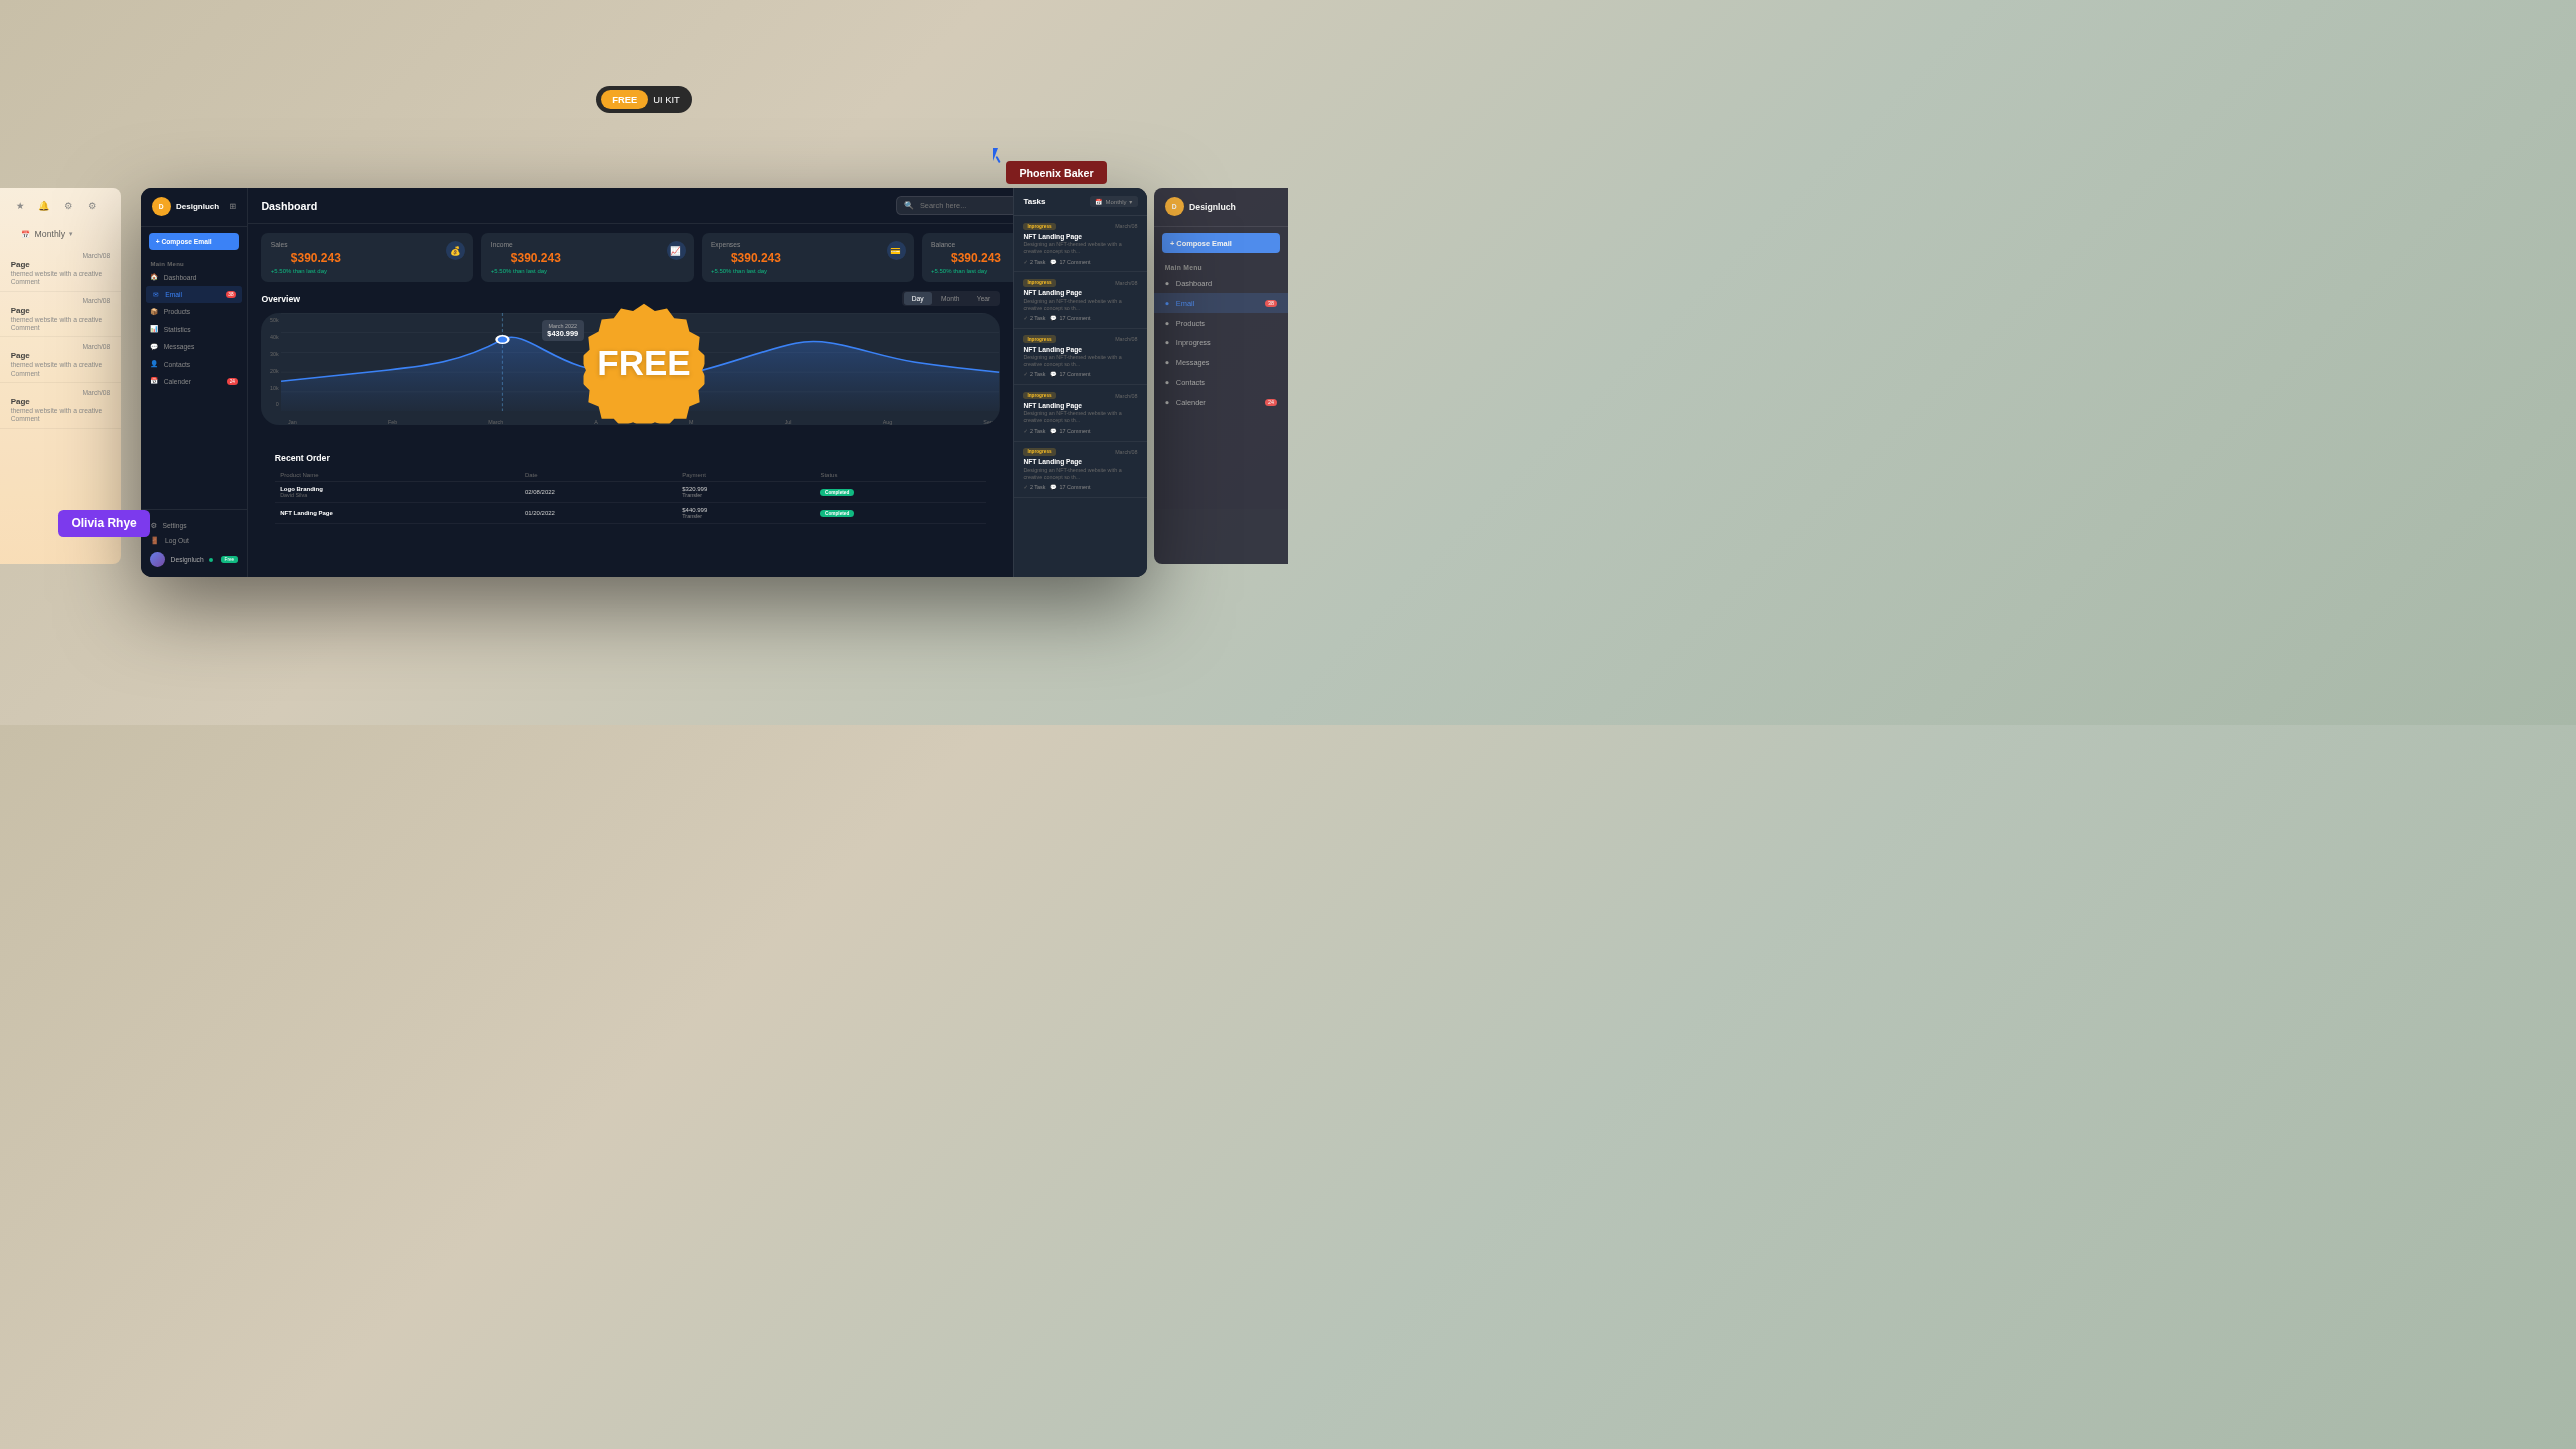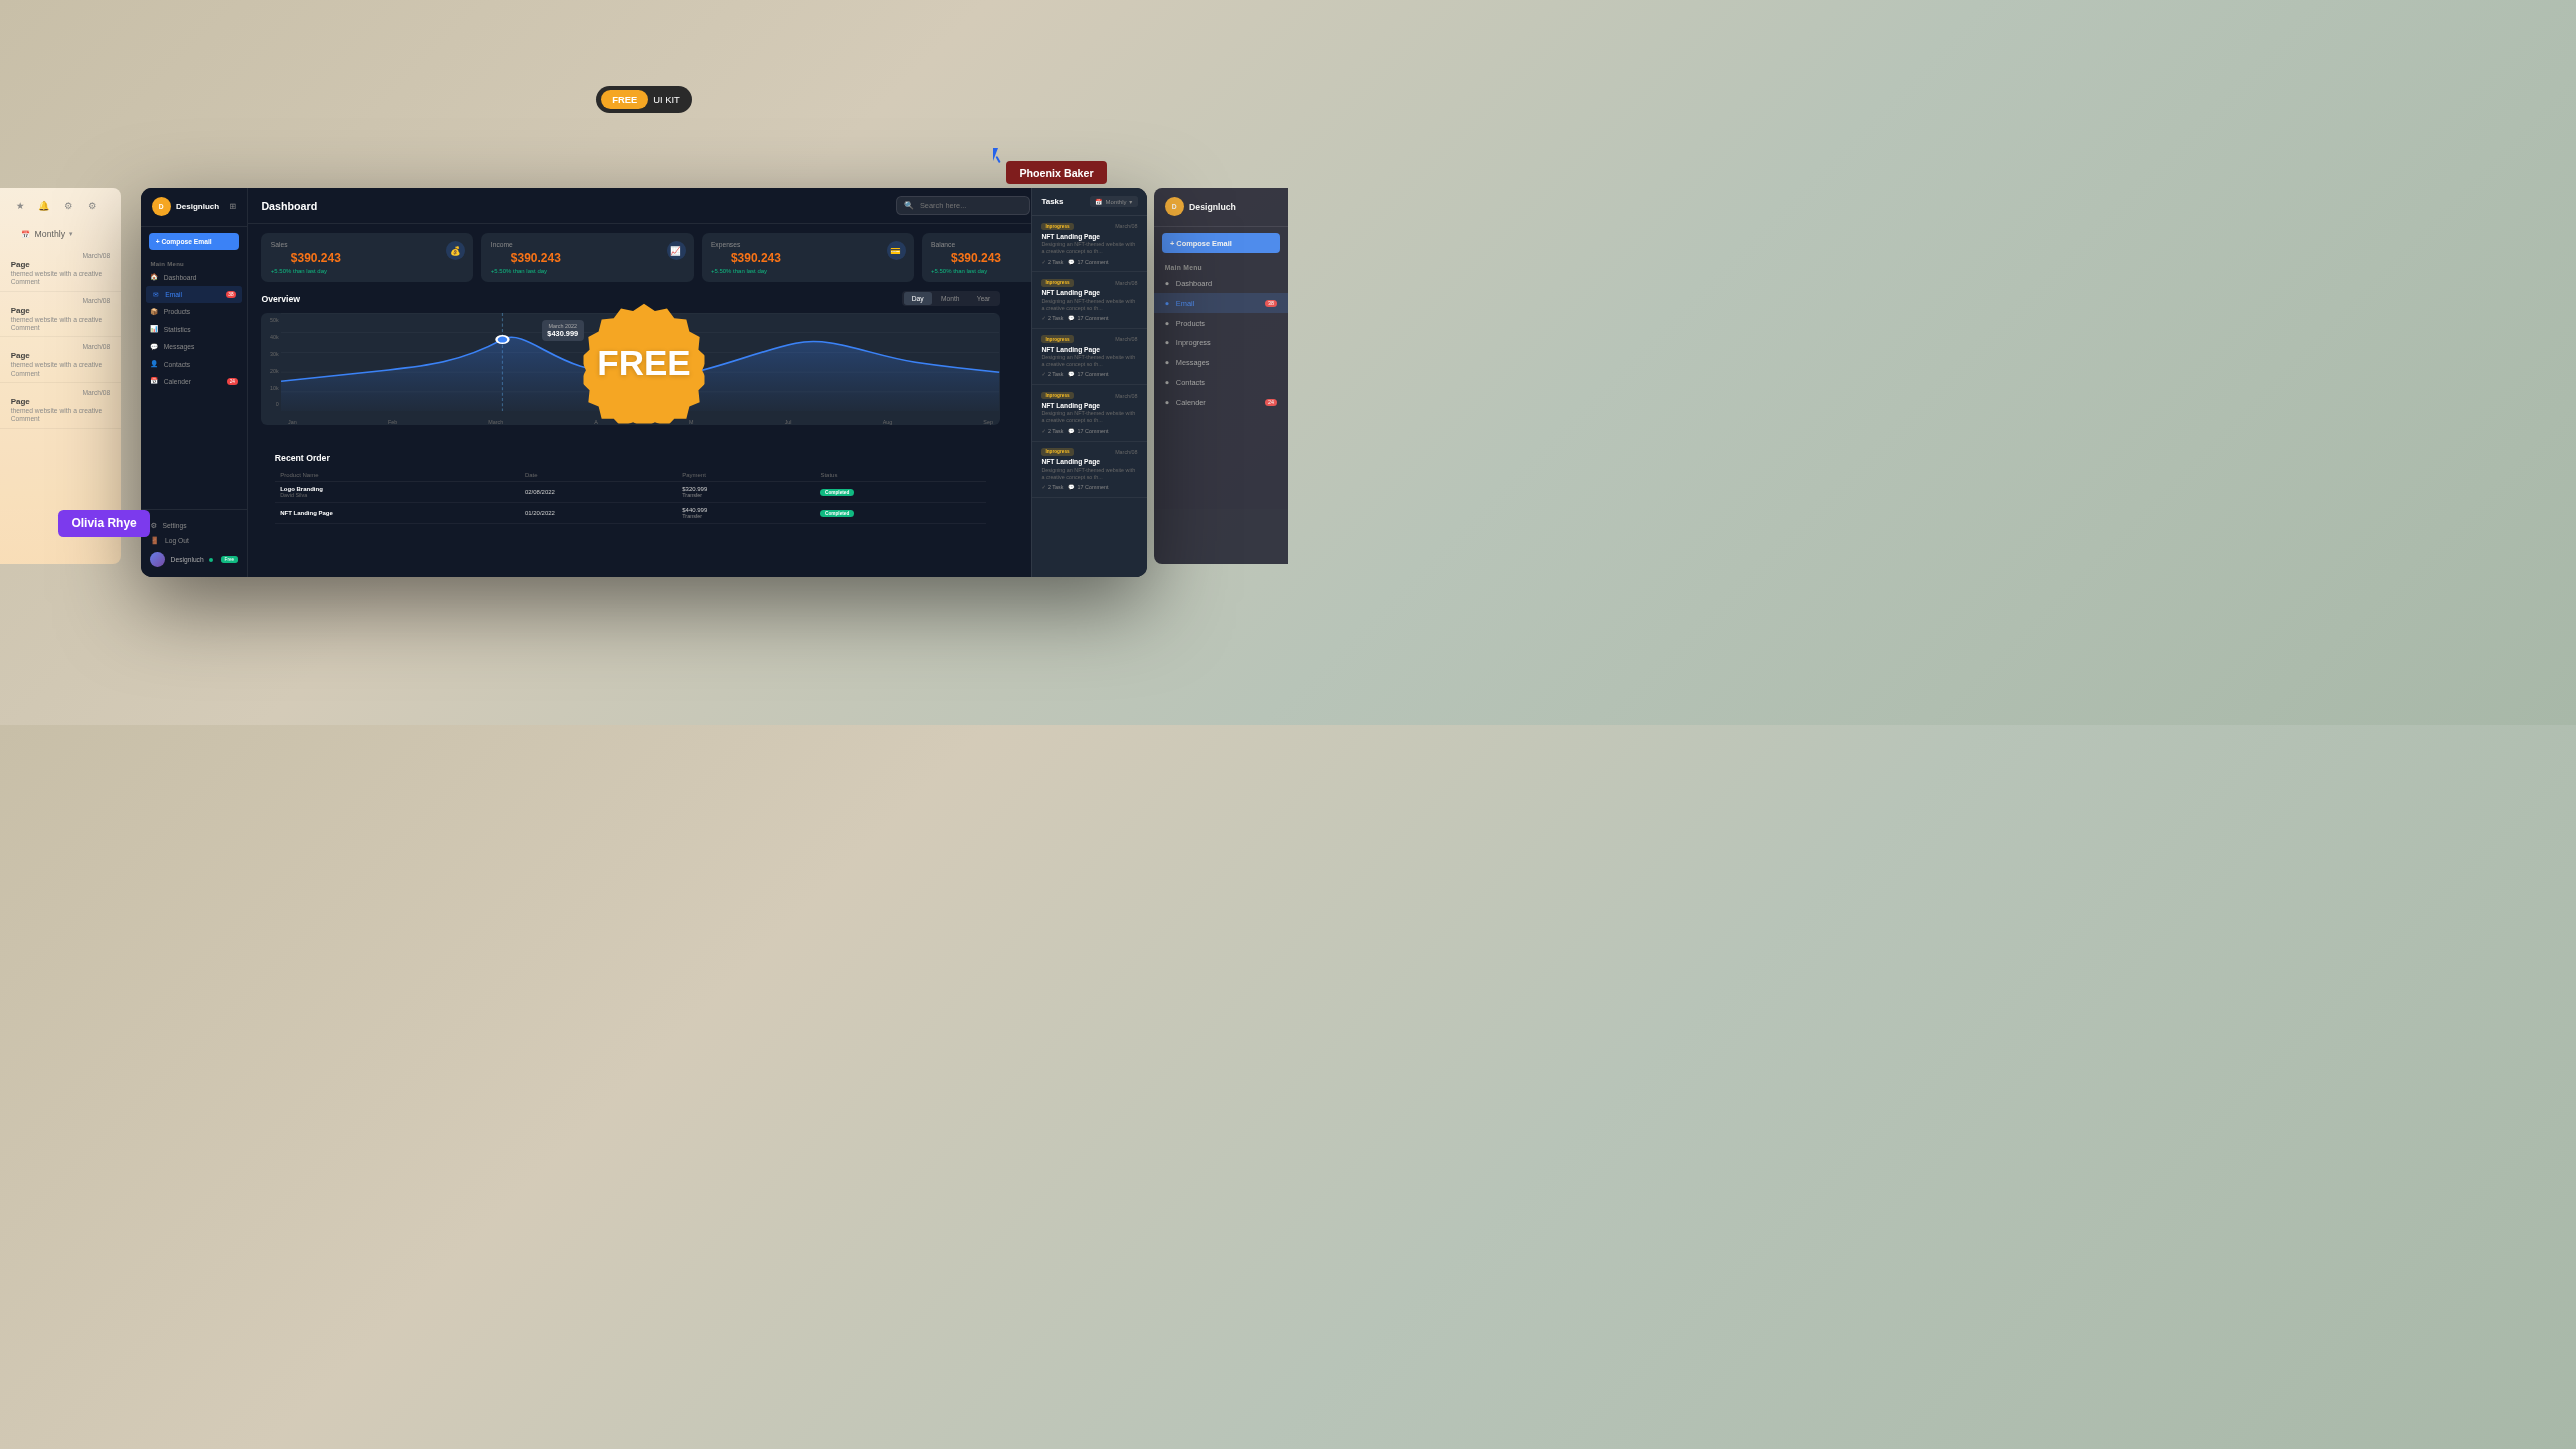--- a/index.html
+++ b/index.html
@@ -532,21 +532,21 @@
       cursor: pointer;
     }
     .time-tab.active {
       background: #374151;
       color: white;
     }
 
     
     .chart-container {
       background: #1f2937;
-      border-radius: 6px;
+      border-radius: 18px;
       padding: 8px 19px;
       height: 112px;
       position: relative;
       overflow: hidden;
     }
     .chart-y-labels {
       position: absolute;
       left: 0;
       top: 0;
       bottom: 13.4px;
@@ -649,21 +649,21 @@
       padding: 1.3px 4.7px;
       border-radius: 6.7px;
       font-weight: 600;
     }
 
     
     .tasks-panel {
       position: absolute;
       right: 0;
       top: 0;
-      width: 116px;
+      width: 134px;
       height: 100%;
       background: #1f2937;
       border-left: 0.7px solid rgba(255,255,255,0.08);
       overflow: hidden;
     }
 
     .tasks-header {
       display: flex;
       align-items: center;
       padding: 8px 9.4px;

